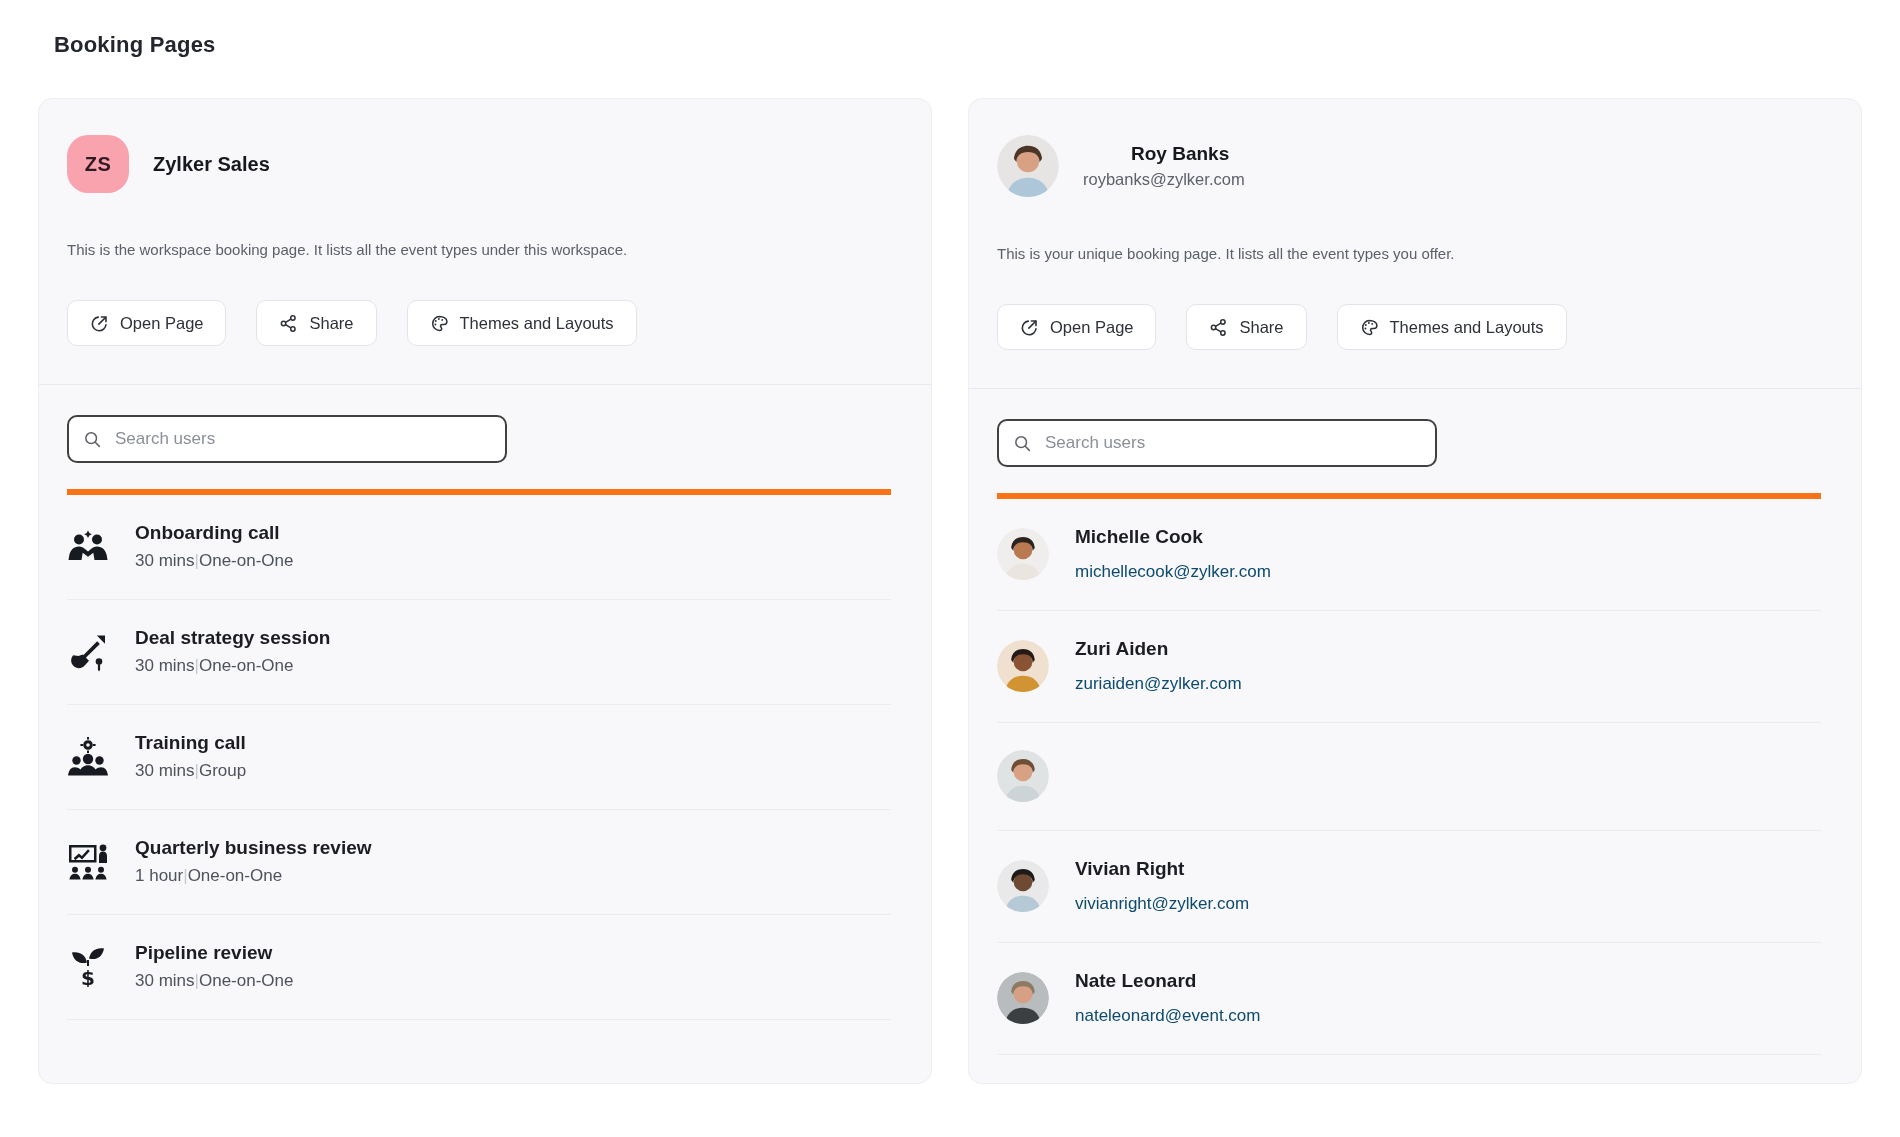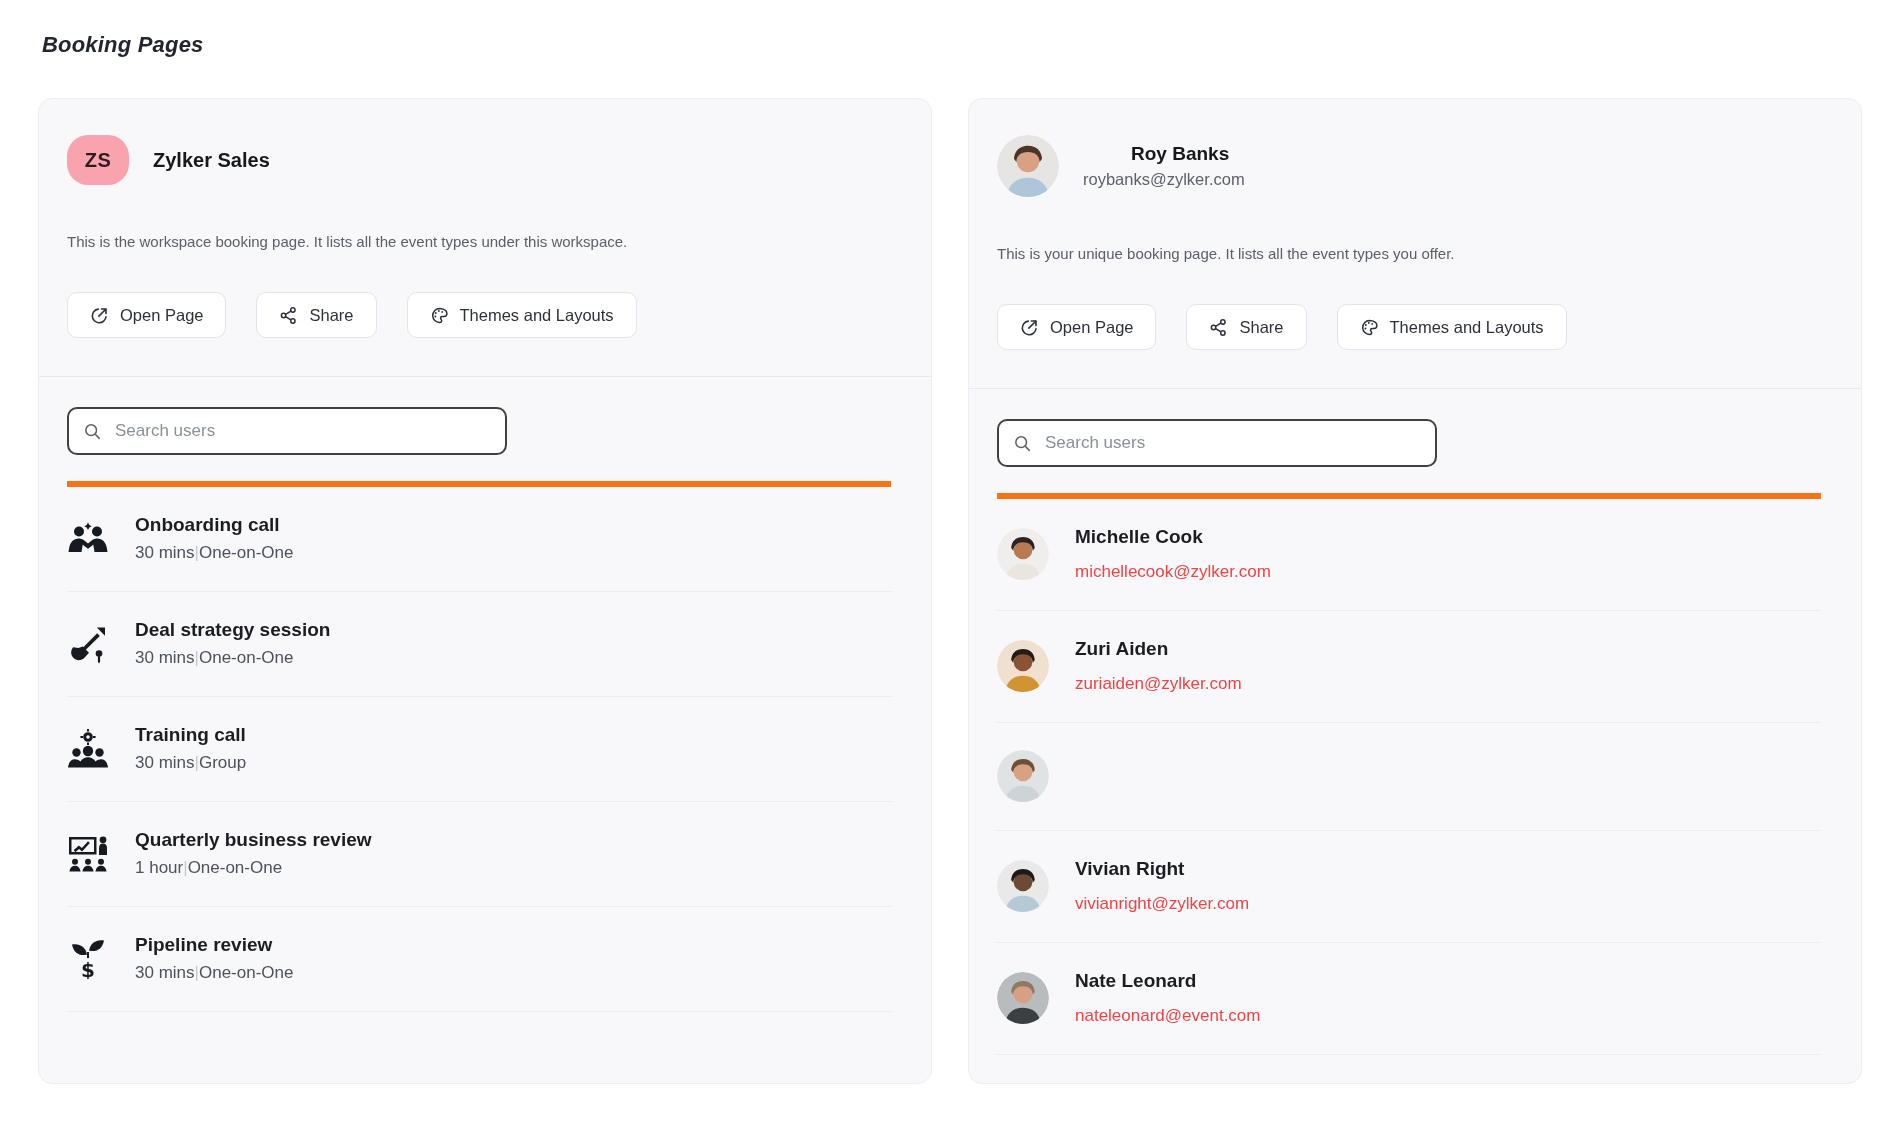--- a/index.html
+++ b/index.html
@@ -5,35 +5,35 @@
   * { box-sizing: border-box; }
   html,body { margin:0; padding:0; }
   body {
     width: 1900px; height: 1137px; overflow: hidden;
     background: #ffffff;
     font-family: "Liberation Sans", sans-serif;
     color: #1d2026;
   }
   .page { padding: 32px 38px 0; }
   .page-title {
-    margin: 0 4px 40px; font-size: 22px; font-weight: 700;
-    color: #23262e; letter-spacing: .2px; font-style: italic;
+    margin: 0 16px 40px; font-size: 22px; font-weight: 700;
+    color: #23262e; letter-spacing: .2px;
   }
   .cards { display: flex; gap: 36px; }
   .card {
     flex: 1 1 0; height: 986px;
     background: #f8f8fa;
     border: 1px solid #ededf2;
     border-radius: 14px;
     overflow: hidden;
   }
   .card-head { padding: 36px 28px 0; }
   .head-row { display: flex; align-items: center; gap: 24px; }
   .initials-avatar {
-    width: 62px; height: 50px; border-radius: 21px;
+    width: 62px; height: 58px; border-radius: 21px;
     display: flex; align-items: center; justify-content: center;
     background: var(--av-bg, #f9a3af); color: var(--av-fg, #2e1b20);
     font-size: 20px; font-weight: 700; letter-spacing: .5px;
     flex: 0 0 auto;
   }
   .photo-avatar {
     display: inline-block; border-radius: 50%; overflow: hidden; flex: 0 0 auto;
   }
   .photo-avatar.lg { width: 62px; height: 62px; }
   .photo-avatar.sm { width: 52px; height: 52px; }
@@ -74,21 +74,21 @@
     display: flex; align-items: center; gap: 26px;
     padding: 27px 0 28px; border-bottom: 1px solid #ebebf0; cursor: pointer;
   }
   .row-ic { width: 42px; display: flex; justify-content: center; color: #171a20; flex: 0 0 auto; }
   .row-ic svg { width: 40px; height: 40px; }
   .row-txt { display: flex; flex-direction: column; gap: 7px; }
   .row-title { font-size: 19px; font-weight: 700; color: #1b1d23; }
   .row-sub { display: flex; align-items: center; gap: 0; font-size: 17px; color: #4d525d; }
   .pipe { color: #c6c9d0; }
   .u-name { font-size: 19px; font-weight: 700; color: #1b1d23; }
-  .u-email { margin-top: 7px; font-size: 17px; color: #ef4444; }
+  .u-email { margin-top: 7px; font-size: 17px; color: #0c4a6e; }
   .defs { position: absolute; width: 0; height: 0; overflow: hidden; }
 </style>
 </head>
 <body>
 
 <svg class="defs" xmlns="http://www.w3.org/2000/svg" aria-hidden="true">
   <defs>
     <symbol id="sym-person" viewBox="0 0 64 64">
       <circle cx="32" cy="32" r="32" style="fill:var(--av-bg,#ddd)"></circle>
       <path d="M10 64c1.5-13 10-20 22-20s20.5 7 22 20z" style="fill:var(--av-shirt,#888)"></path>

